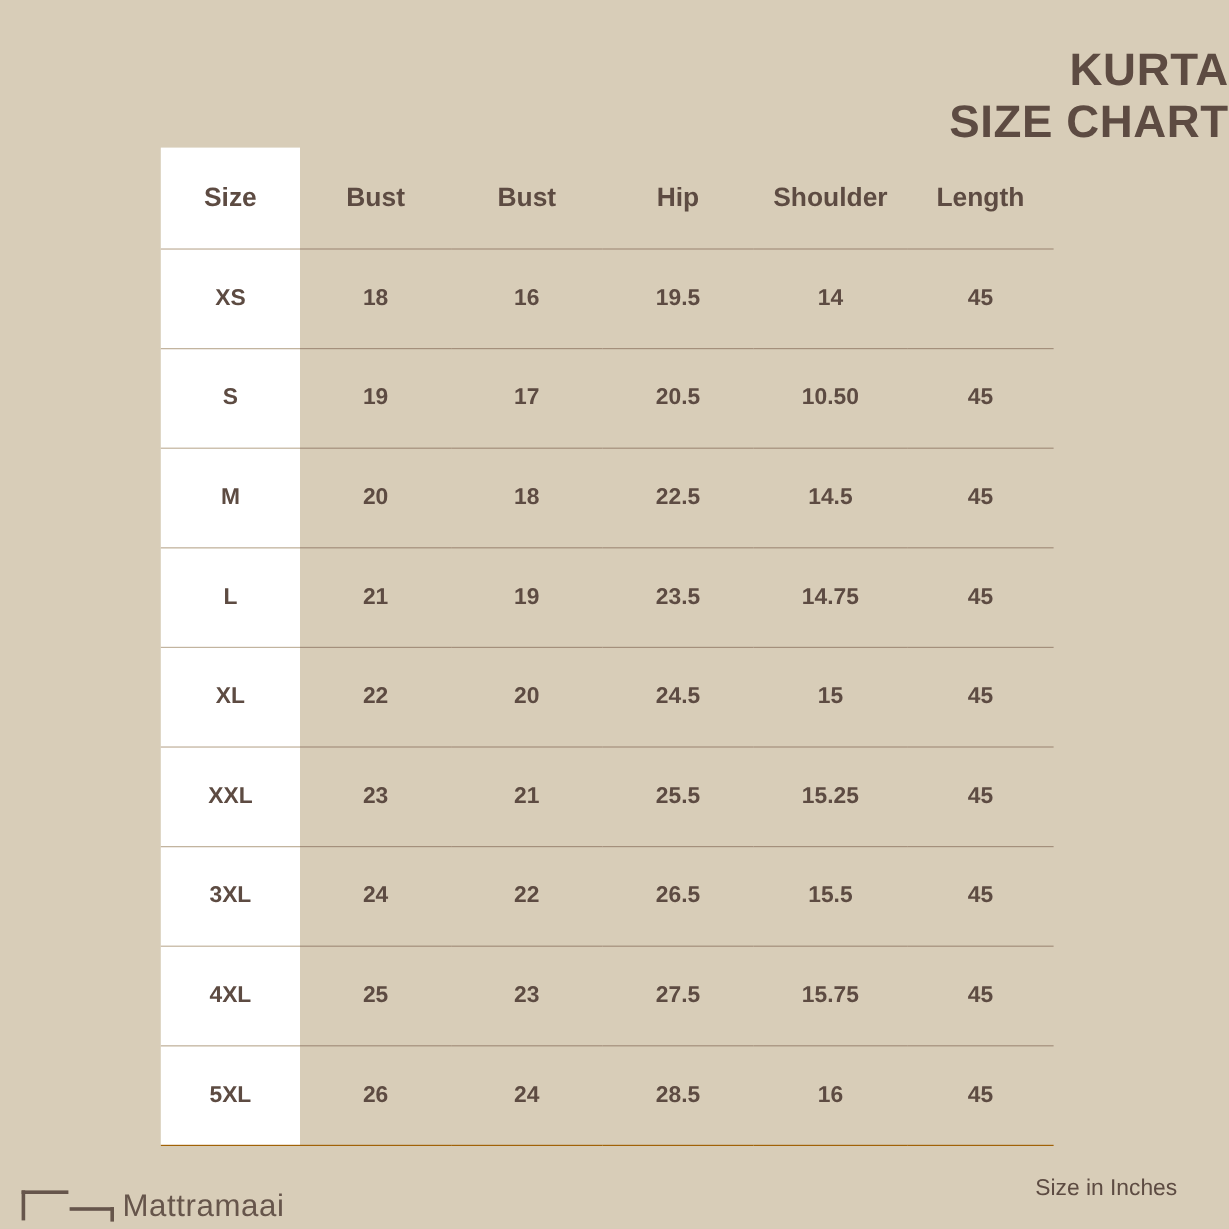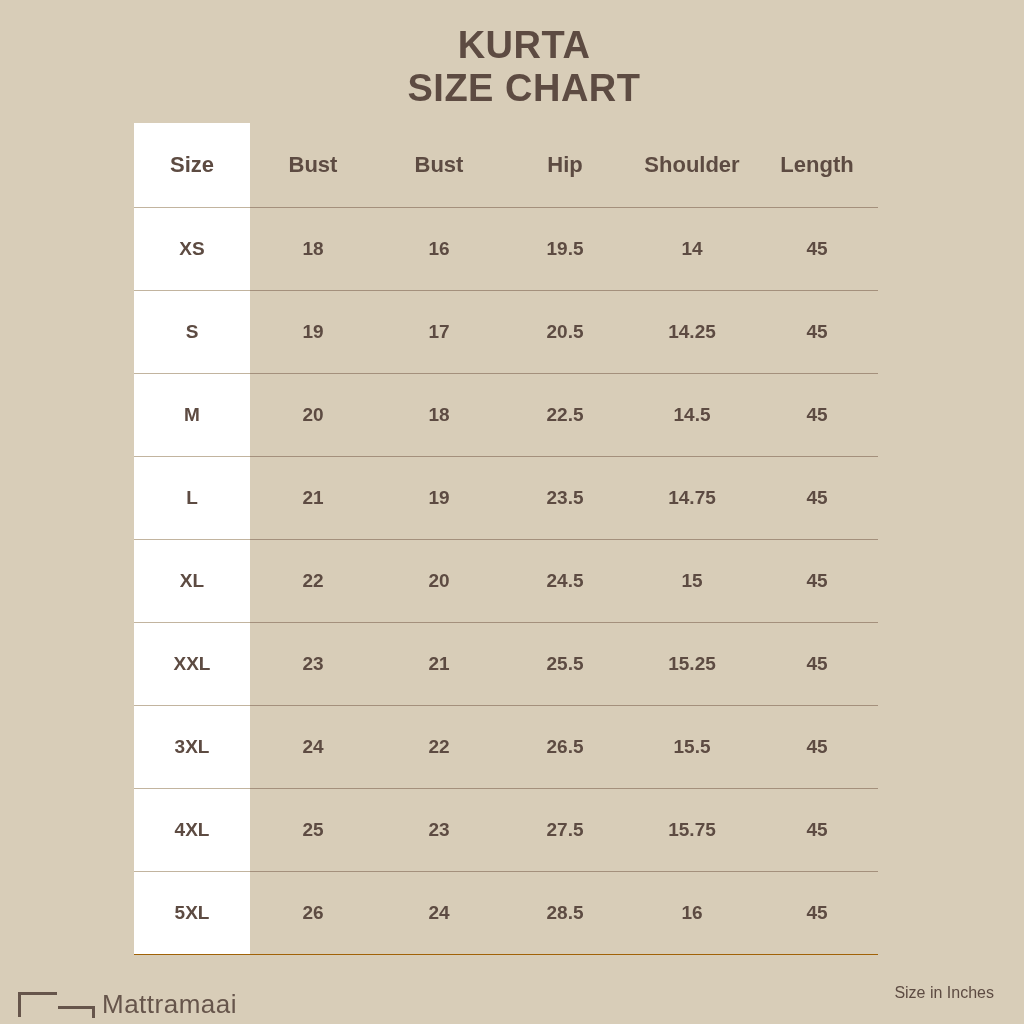--- a/index.html
+++ b/index.html
@@ -15,22 +15,22 @@
     overflow: hidden;
     position: relative;
   }
   .page {
     width: 1024px;
     height: 1024px;
     box-sizing: border-box;
     position: relative;
   }
   .title-block {
-    padding-top: 24px;
-    text-align: center;
+    padding-top: 38px;
+    text-align: right;
     margin-left: 24px;
   }
   .title-line {
     font-weight: bold;
     color: #5d4b42;
     letter-spacing: 0.5px;
     line-height: 1.14;
   }
   .title-line-1 { font-size: 38px; }
   .title-line-2 { font-size: 38px; }
@@ -76,23 +76,23 @@
   table.size-chart td.col-size {
     background: #ffffff;
     border-bottom: 1px solid #c2b49f;
   }
   table.size-chart tbody tr:last-child td {
     border-bottom: 1px solid #a16207;
   }
 
   .footer-note {
     position: absolute;
-    right: 30px;
+    right: 43px;
     bottom: 22px;
-    font-size: 16px;
+    font-size: 19px;
     color: #5d4b42;
   }
   .brand {
     position: absolute;
     left: 18px;
     bottom: 8px;
     display: flex;
     align-items: flex-end;
     gap: 10px;
     opacity: 0.92;
@@ -162,21 +162,21 @@
           <td>16</td>
           <td>19.5</td>
           <td>14</td>
           <td>45</td>
         </tr>
         <tr>
           <td class="col-size">S</td>
           <td>19</td>
           <td>17</td>
           <td>20.5</td>
-          <td>14.25</td>
+          <td>10.50</td>
           <td>45</td>
         </tr>
         <tr>
           <td class="col-size">M</td>
           <td>20</td>
           <td>18</td>
           <td>22.5</td>
           <td>14.5</td>
           <td>45</td>
         </tr>

